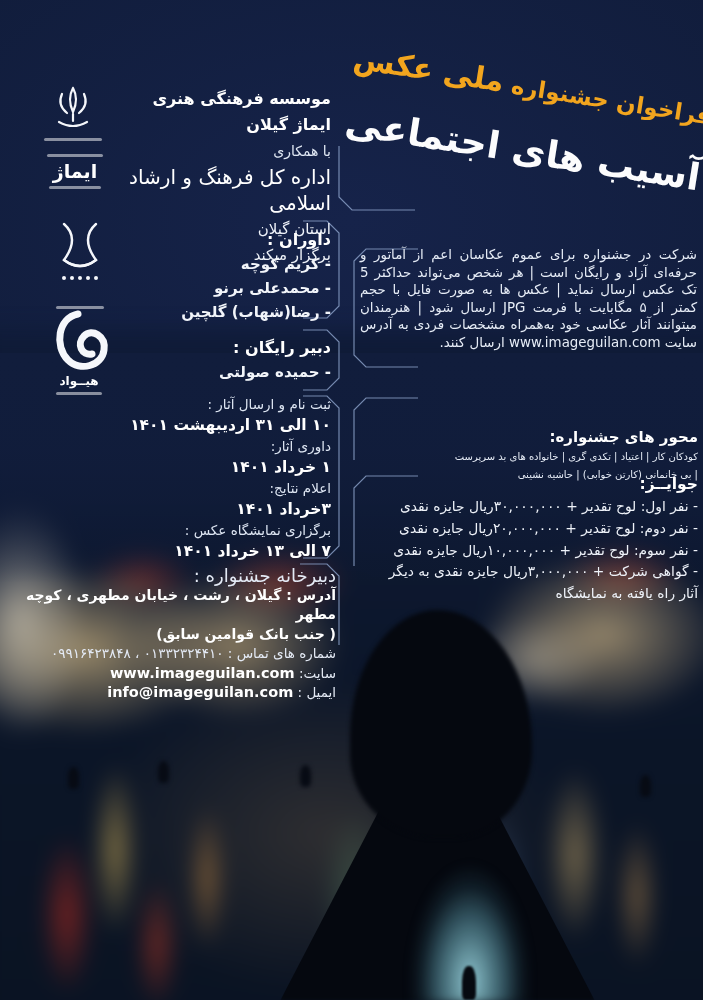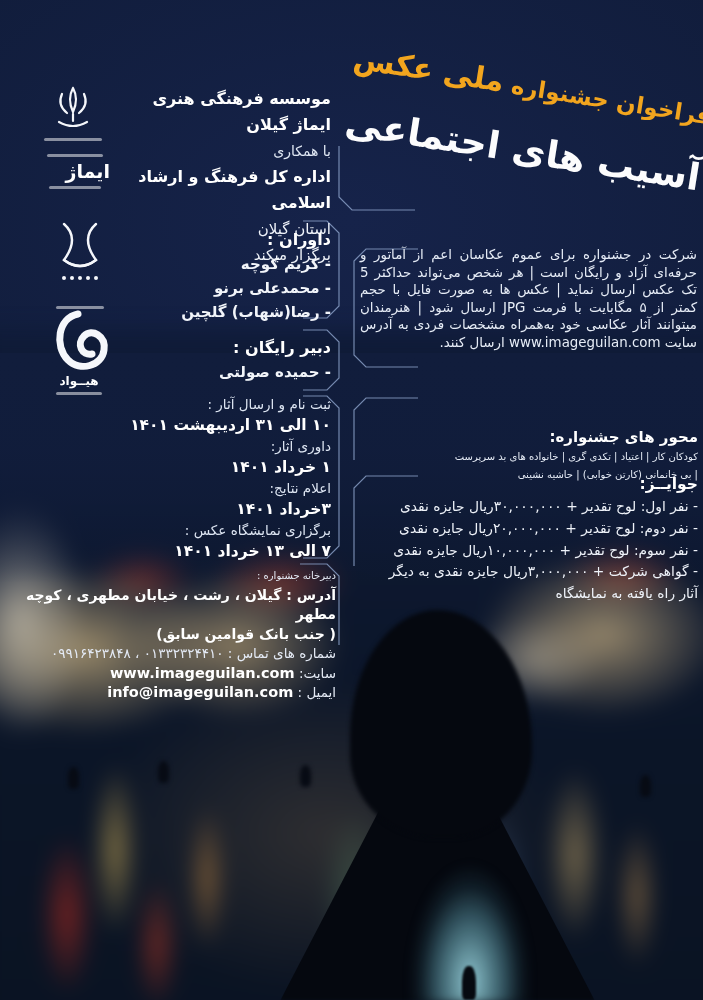--- a/index.html
+++ b/index.html
@@ -59,49 +59,49 @@
   
   .title { position:absolute; left:335px; top:68px; width:385px; transform:rotate(9deg); transform-origin:50% 50%; z-index:7; text-align:center; direction:rtl; }
   .t1 { color:#f2a51e; font-weight:bold; font-size:23px; white-space:nowrap; letter-spacing:-.5px; }
   .t1 .big { font-size:30px; }
   .t2 { color:#fcfcfd; font-weight:bold; font-size:37px; white-space:nowrap; margin-top:26px; letter-spacing:-1px; }
   
   .blk { position:absolute; direction:rtl; z-index:7; }
   .org { left:110px; top:86px; width:221px; line-height:26px; }
   .org .l0 { font-size:16px; font-weight:bold; }
   .org .l1 { font-size:14px; color:#dfe7f3; }
-  .org .l2 { font-size:16px; font-weight:bold; }
+  .org .l2 { font-size:20px; font-weight:normal; }
   .org .l3, .org .l4 { font-size:15px; color:#eef2f9; }
   .judges { left:150px; top:228px; width:181px; line-height:24px; }
   .judges .h, .secretary .h { font-size:16px; font-weight:bold; }
   .judges .i, .secretary .i { font-size:15px; font-weight:600; color:#f2f5fa; }
   .secretary { left:150px; top:336px; width:181px; line-height:24px; }
   .dates { left:106px; top:394px; width:225px; }
   .dates .lbl { font-size:13.5px; color:#dde5f2; line-height:21px; }
   .dates .val { font-size:15.5px; font-weight:bold; line-height:21px; }
   .secretariat { left:5px; top:566px; width:331px; line-height:19.5px; }
-  .secretariat .h { font-size:10px; color:#e4eaf5; }
+  .secretariat .h { font-size:18px; color:#e4eaf5; }
   .secretariat .b { font-size:14px; font-weight:bold; }
   .secretariat .m { font-size:13.5px; color:#e4eaf5; }
   .secretariat .m b { font-size:14.5px; color:#fff; }
   .participation { left:360px; top:246px; width:337px; font-size:13.4px; line-height:17.6px; text-align:justify; color:#e6ecf6; }
   .themes { left:360px; top:400px; width:338px;margin-top:27px; }
   .themes .h { font-size:15px; font-weight:bold; line-height:21px; }
   .themes .t { font-size:10px; line-height:18px; color:#e6ecf6; }
   .prizes { left:356px; top:472px; width:342px; }
   .prizes .h { font-size:15.5px; font-weight:bold; line-height:24px; }
   .prizes .i { font-size:13.8px; line-height:21.8px; color:#eef2f9; }
   
   .logo { position:absolute; z-index:7; text-align:center; }
   .lg-ershad { left:36px; top:84px; width:74px; }
   .lg-imaj { left:40px; top:150px; width:70px; }
   .lg-fish { left:52px; top:220px; width:56px; }
   .lg-hiwad { left:40px; top:306px; width:78px; }
   .cap { height:3px; background:rgba(255,255,255,.5); border-radius:2px; margin:4px auto 0; }
-  .imaj-txt { font-size:19px; font-weight:bold; letter-spacing:1px; margin-top:3px;text-align:right; }
+  .imaj-txt { font-size:19px; font-weight:bold; letter-spacing:1px; margin-top:3px; }
   .hiwad-txt { font-size:12px; font-weight:bold; direction:rtl; margin-top:-14px; }
 </style>
 </head>
 <body>
 
 <div id="poster">
 
   <div class="photo">
     <div class="bokeh"></div>
     <div class="pedestrian" style="left:68px;  top:412px;"></div>

